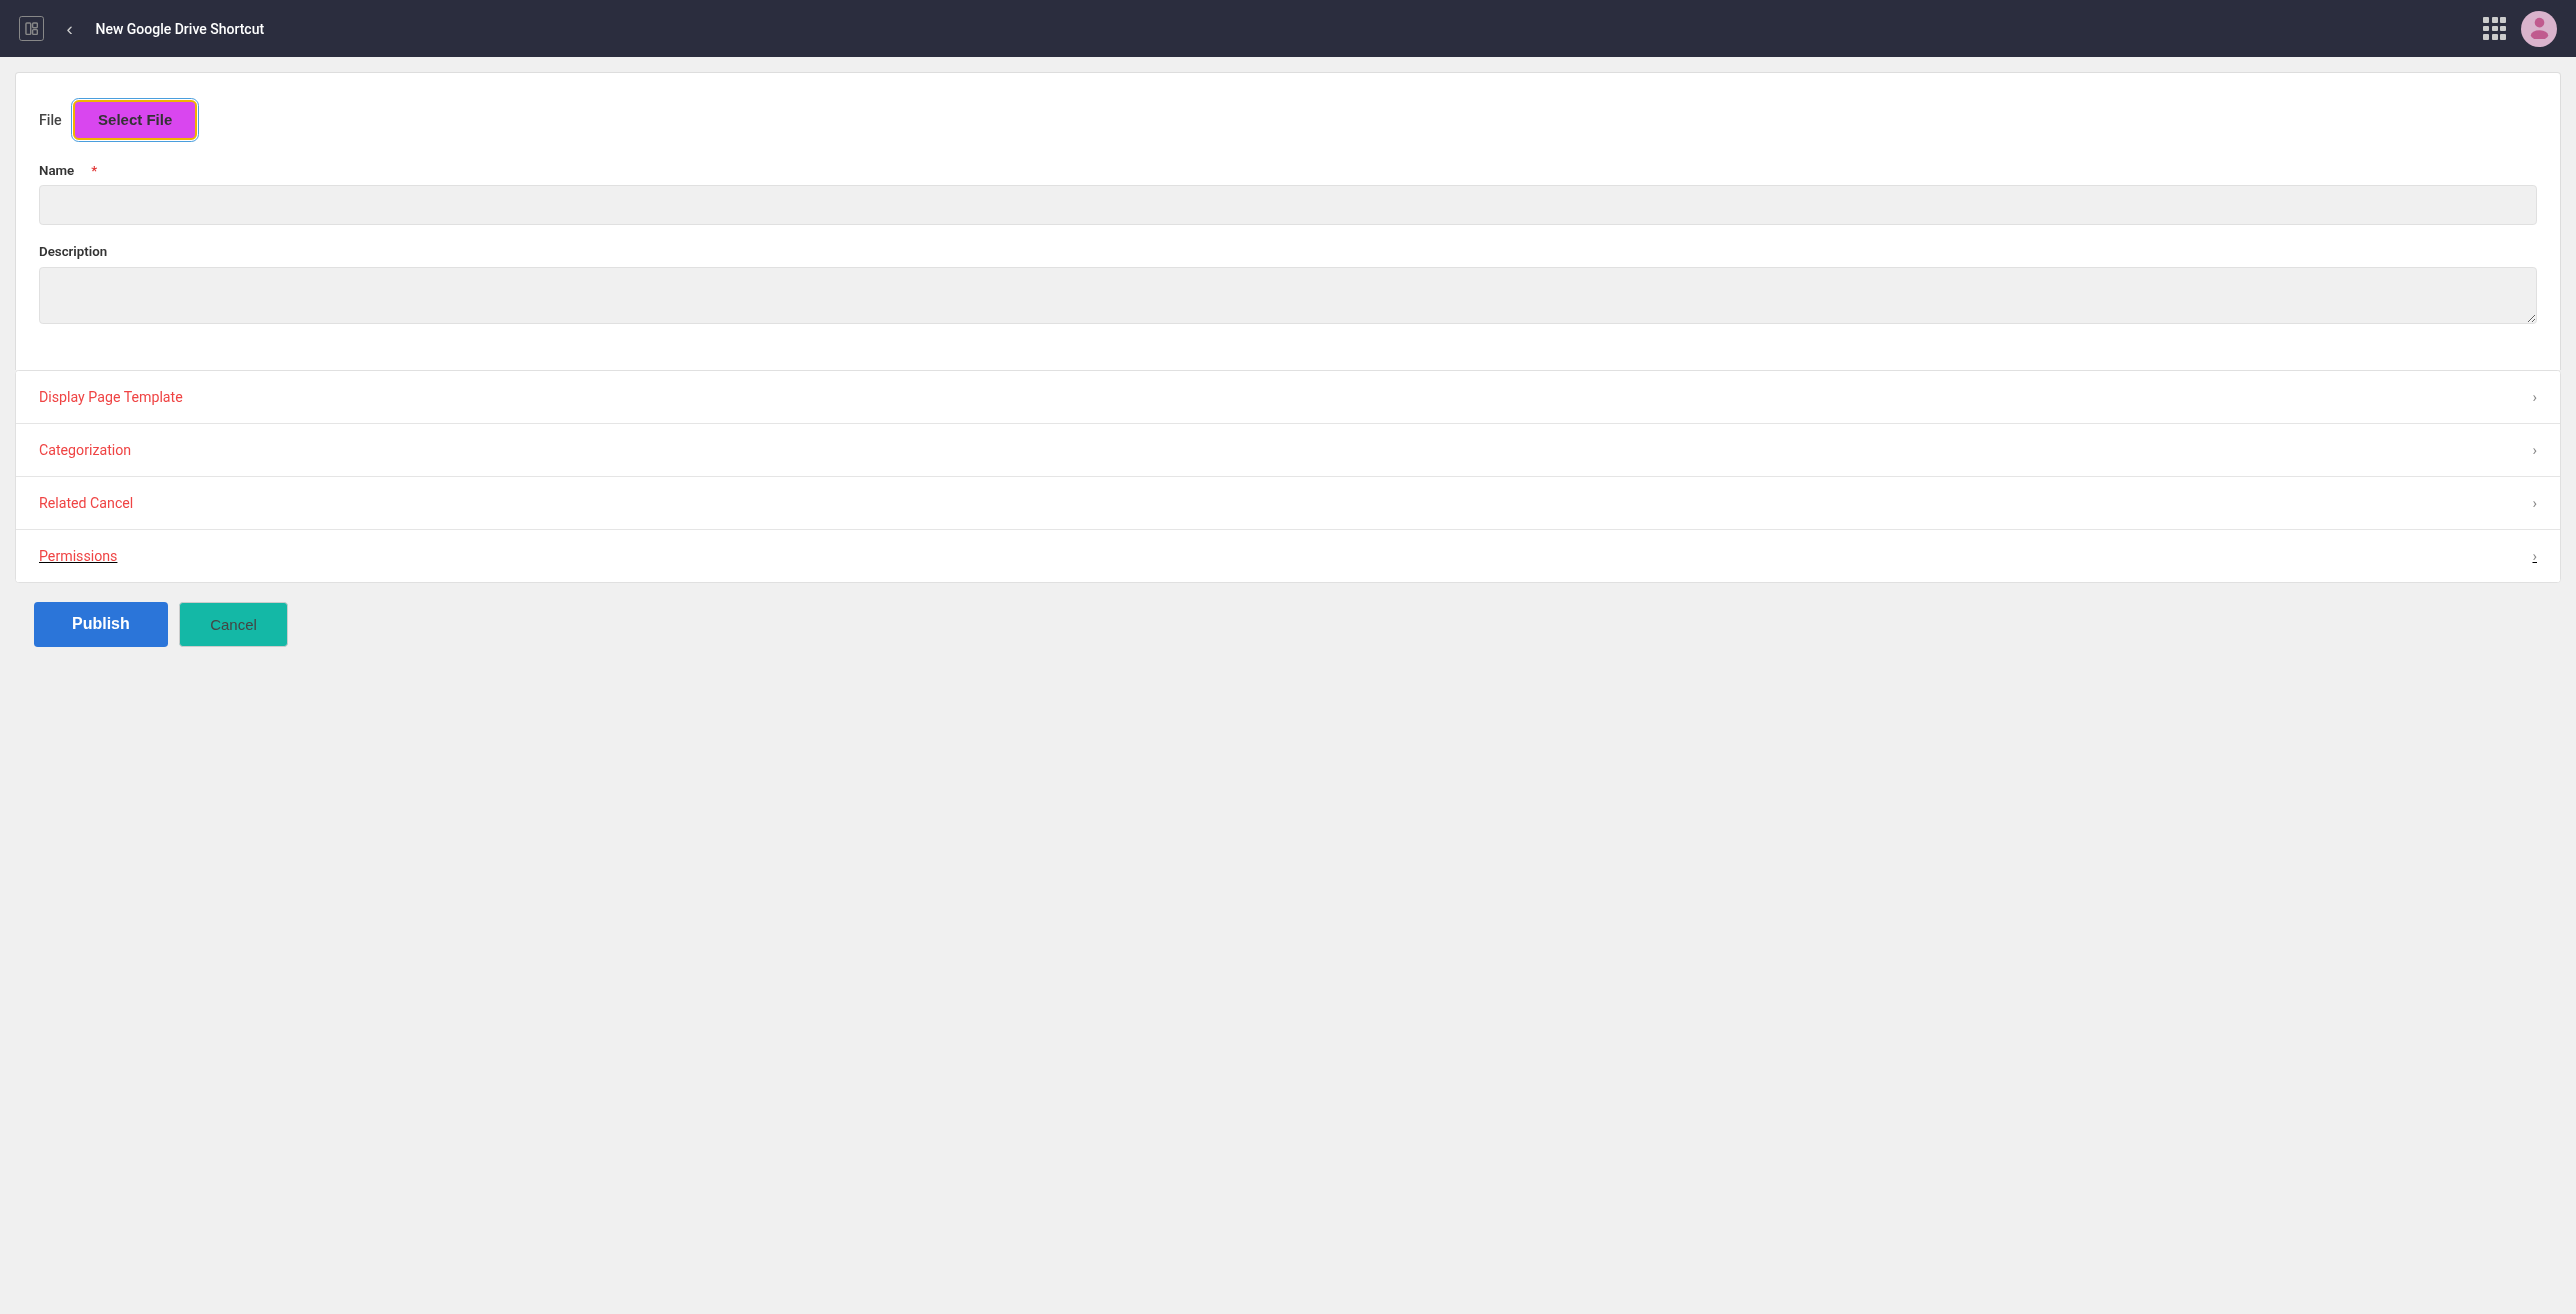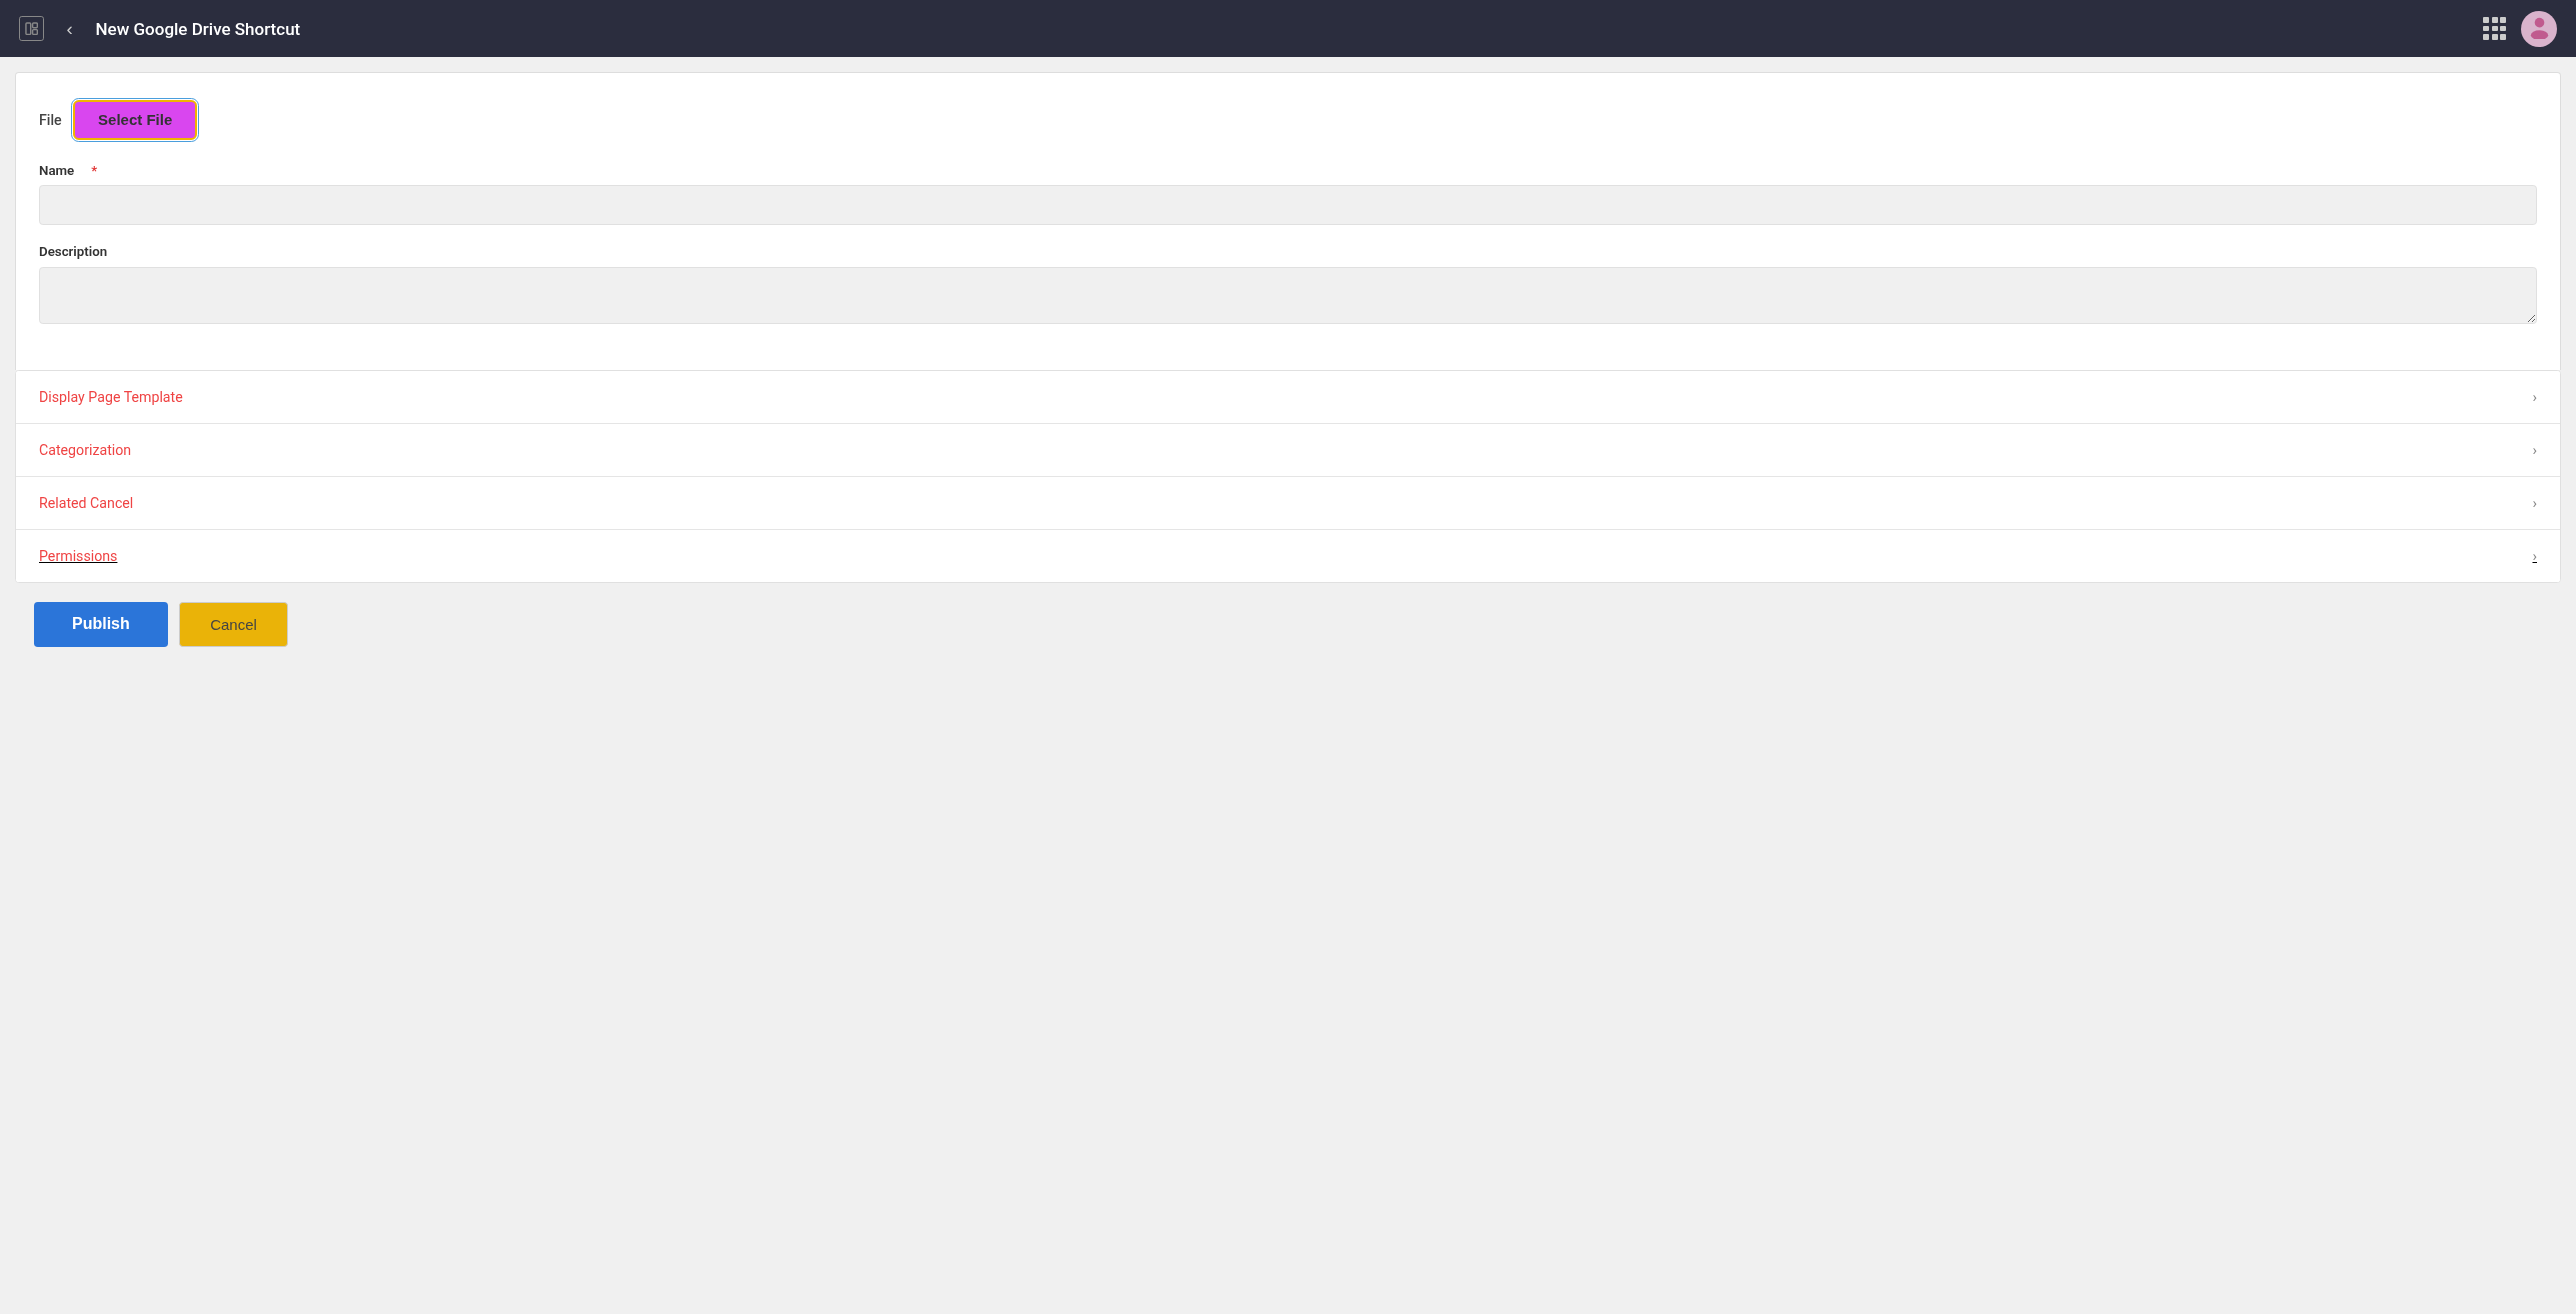--- a/index.html
+++ b/index.html
@@ -44,21 +44,21 @@
       background: none;
       border: none;
       color: #ccc;
       font-size: 19px;
       cursor: pointer;
       padding: 3.8px 7.6px;
     }
 
     .header-title {
       color: #ffffff;
-      font-size: 17px;
+      font-size: 14px;
       font-weight: 500;
     }
 
     .header-right {
       display: flex;
       align-items: center;
       gap: 15px;
     }
 
     .grid-icon {
@@ -212,21 +212,21 @@
       border: none;
       border-radius: 3.8px;
       padding: 13.3px 38px;
       font-size: 16px;
       font-weight: 600;
       cursor: pointer;
       min-width: 114px;
     }
 
     .cancel-btn {
-      background: #eab308;
+      background: #14b8a6;
       color: #444;
       border: 0.9px solid #ccc;
       border-radius: 3.8px;
       padding: 13.3px 30px;
       font-size: 15px;
       font-weight: 500;
       cursor: pointer;
       min-width: 95px;
     }
 

